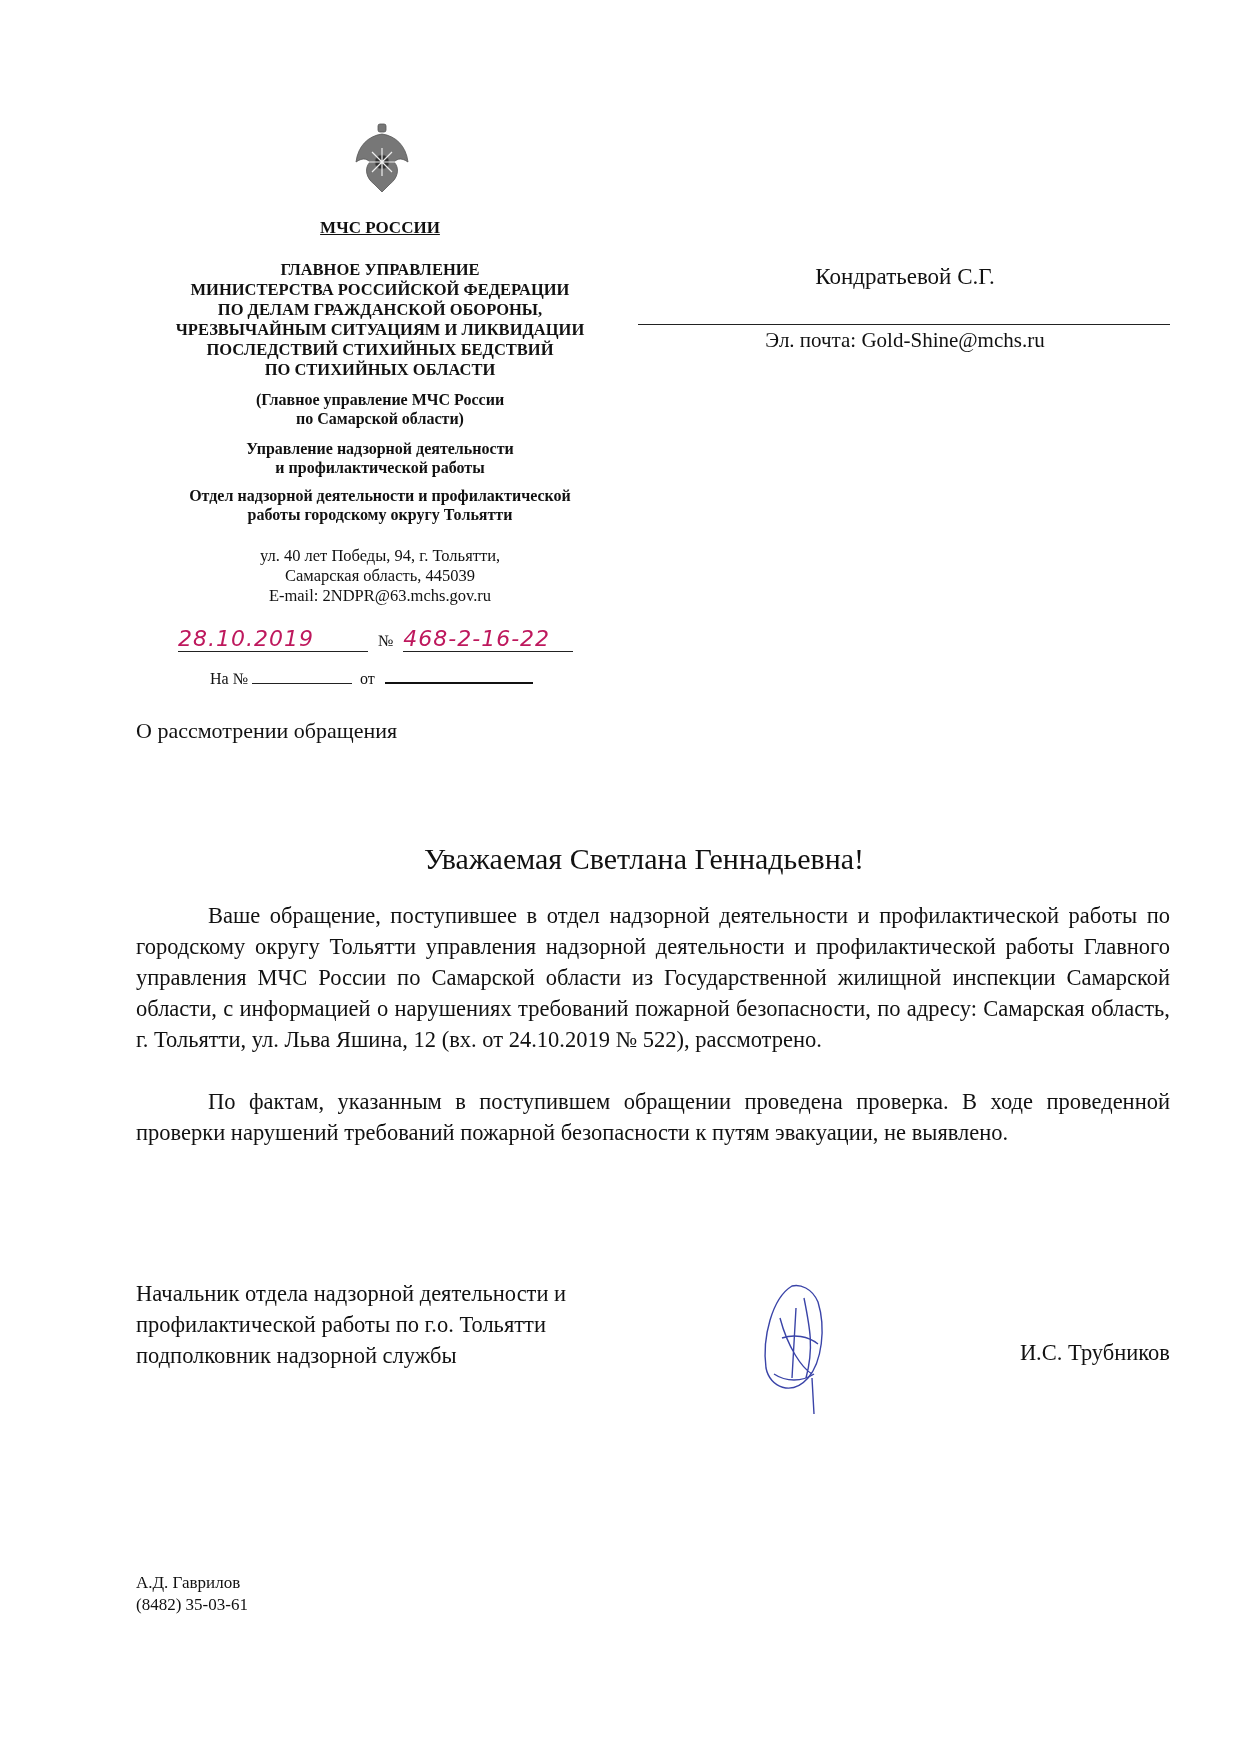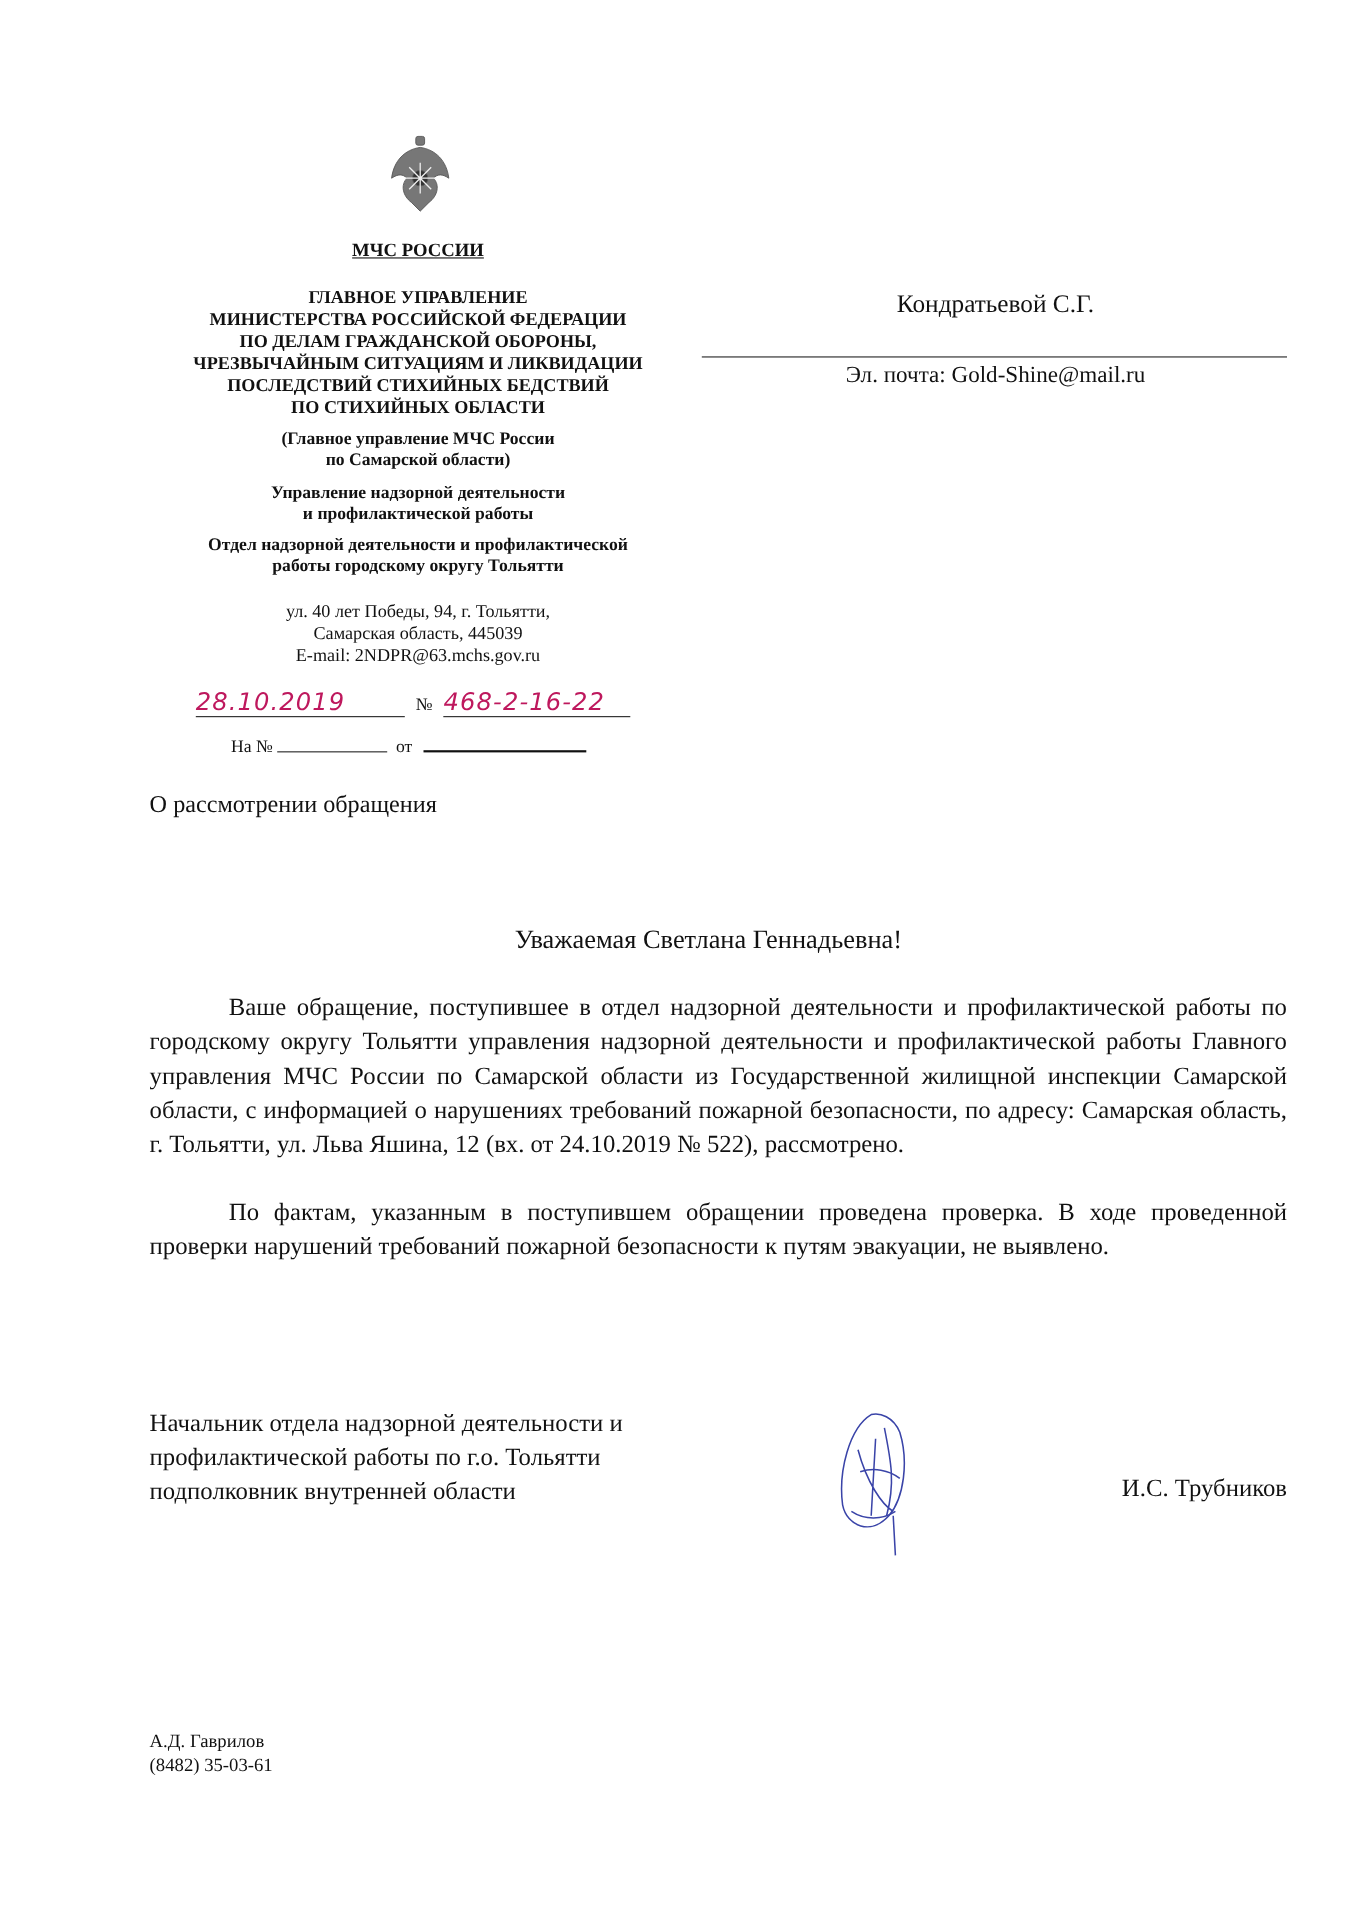--- a/index.html
+++ b/index.html
@@ -75,33 +75,33 @@
 </div>
 <div class="abs" style="left:210px;top:668px;font-size:16px;">
   <span>На №</span>
   <span class="uline" style="width:100px;height:14px;border-bottom:1px solid #222;"></span>
   <span style="margin-left:4px;">от</span>
   <span class="uline" style="width:148px;height:14px;border-bottom:2px solid #111;margin-left:6px;"></span>
 </div>
 
 <div class="abs recipient" style="top:264px;">Кондратьевой С.Г.</div>
 <div class="abs" style="left:638px;top:324px;width:532px;border-top:1.5px solid #222;"></div>
-<div class="abs recipient" style="top:328px;font-size:21px;">Эл. почта: Gold-Shine@mail.ru</div>
+<div class="abs recipient" style="top:328px;font-size:21px;">Эл. почта: Gold-Shine@mchs.ru</div>
 
 <div class="abs" style="left:136px;top:718px;font-size:22px;">О рассмотрении обращения</div>
 
-<div class="abs" style="left:0;width:1168px;text-align:center;top:842px;font-size:24px;padding-left:120px;box-sizing:border-box;">Уважаемая Светлана Геннадьевна!</div>
+<div class="abs" style="left:0;width:1168px;text-align:center;top:842px;font-size:30px;padding-left:120px;box-sizing:border-box;">Уважаемая Светлана Геннадьевна!</div>
 
 <div class="abs body-text indent" style="top:900px;">Ваше обращение, поступившее в отдел надзорной деятельности и профилактической работы по городскому округу Тольятти управления надзорной деятельности и профилактической работы Главного управления МЧС России по Самарской области из Государственной жилищной инспекции Самарской области, с информацией о нарушениях требований пожарной безопасности, по адресу: Самарская область, г. Тольятти, ул. Льва Яшина, 12 (вх. от 24.10.2019 № 522), рассмотрено.</div>
 <div class="abs body-text indent" style="top:1086px;">По фактам, указанным в поступившем обращении проведена проверка. В ходе проведенной проверки нарушений требований пожарной безопасности к путям эвакуации, не выявлено.</div>
 
 <div class="abs sig-block">
   <div>Начальник отдела надзорной деятельности и</div>
   <div>профилактической работы по г.о. Тольятти</div>
-  <div>подполковник внутренней области</div>
+  <div>подполковник надзорной службы</div>
 </div>
 
 <div class="abs" style="left:752px;top:1278px;width:90px;height:140px;">
   <svg width="90" height="140" viewBox="0 0 90 140" fill="none" stroke="#3a44a8" stroke-width="1.4">
     <path d="M40 8 C20 20 10 60 14 90 C18 110 40 118 56 100 C70 84 74 50 66 24 C60 10 48 6 40 8 Z"></path>
     <path d="M28 40 C36 70 50 90 60 96 M44 30 L40 100 M52 20 C58 50 62 70 54 100"></path>
     <path d="M30 60 C42 56 56 58 66 66 M60 100 L62 136"></path>
     <path d="M22 96 C34 104 50 104 62 96"></path>
   </svg>
 </div>

